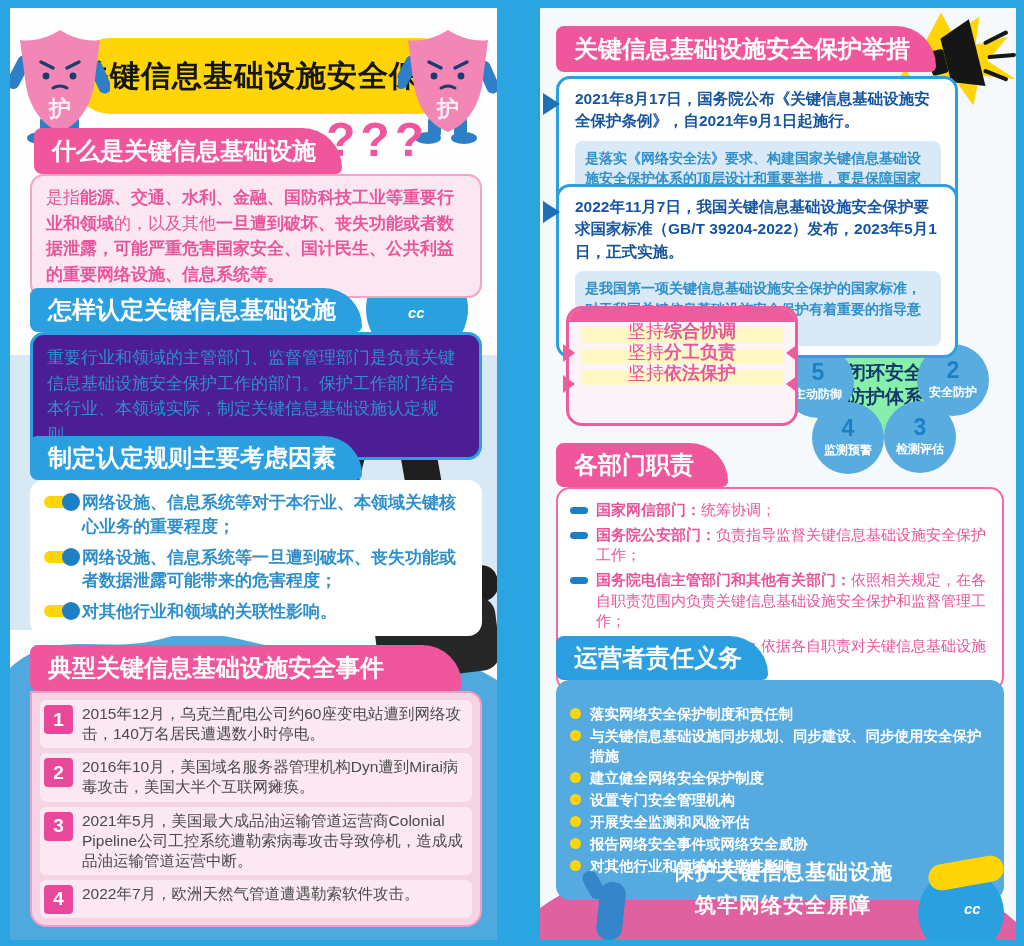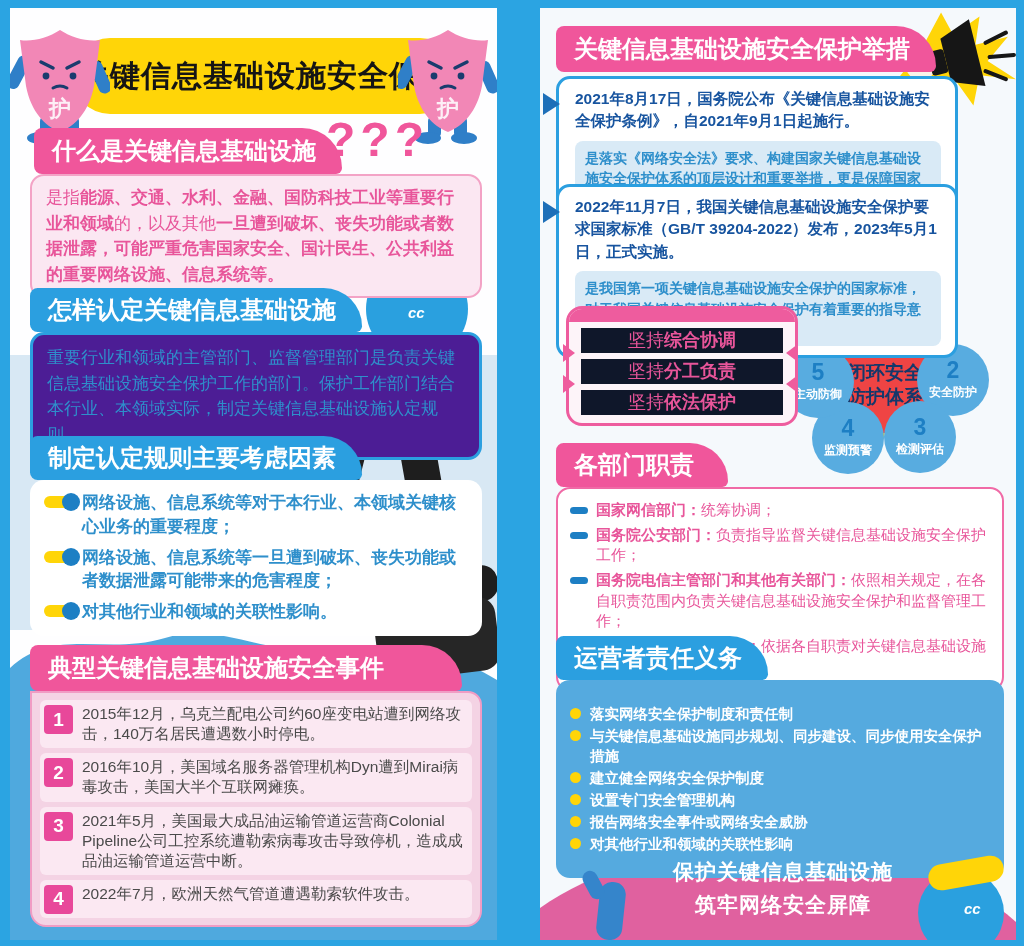--- a/index.html
+++ b/index.html
@@ -71,29 +71,29 @@
   #mc1{top:68px;} #mc2{top:176px;}
   .mmain{color:#17549F;font-weight:700;font-size:15.5px;line-height:1.45;}
   .mnote{margin-top:8px;background:#D9EAF6;border-radius:8px;padding:7px 10px;color:#2E8FCB;
          font-size:14px;line-height:1.45;font-weight:600;}
   .marrow{position:absolute;left:-16px;top:14px;width:0;height:0;border-top:11px solid transparent;
           border-bottom:11px solid transparent;border-left:17px solid #1D6FB8;}
 
   .ribbox{position:absolute;left:26px;top:298px;width:232px;height:120px;background:#FDF4F9;
           border:3px solid #EE5C9E;border-radius:16px;z-index:3;box-sizing:border-box;overflow:hidden;}
   .ribbar{height:13px;background:#EE5C9E;}
-  .ribrow{height:25px;margin:6px 12px;background:#0f172a;color:#E8559A;font-size:18px;
-          display:flex;align-items:flex-start;justify-content:center;}
+  .ribrow{height:15px;margin:6px 12px;background:#fef9c3;color:#E8559A;font-size:18px;
+          display:flex;align-items:flex-end;justify-content:center;}
   .notch{position:absolute;width:0;height:0;border-top:9px solid transparent;border-bottom:9px solid transparent;z-index:4;}
   .notchL{border-left:12px solid #EE5C9E;left:23px;}
   .notchR{border-right:12px solid #EE5C9E;left:246px;}
   .n1{top:336px;} .n2{top:367px;}
 
   .fs{position:absolute;width:52px;height:52px;border-radius:50%;background:#FFD508;z-index:2;}
-  .fcenter{position:absolute;left:297px;top:329px;width:96px;height:96px;border-radius:50%;background:#ef4444;
+  .fcenter{position:absolute;left:297px;top:329px;width:96px;height:96px;border-radius:50%;background:#86efac;
            display:flex;flex-direction:column;align-items:center;justify-content:center;color:#14386B;
            font-weight:800;font-size:19px;line-height:1.25;z-index:2;}
   .petal{position:absolute;width:72px;height:72px;border-radius:50%;background:#58ACE0;color:#fff;
          display:flex;flex-direction:column;align-items:center;justify-content:center;z-index:2;}
   .petal .num{font-size:23px;font-weight:800;color:#1D7FC4;line-height:1;}
   .petal .plabel{font-size:12px;font-weight:700;margin-top:2px;}
   .pt1{left:344px;top:273px;} .pt2{left:377px;top:336px;} .pt3{left:344px;top:393px;}
   .pt4{left:272px;top:394px;} .pt5{left:242px;top:338px;} .pt6{left:272px;top:274px;}
 
   #dh{left:16px;top:435px;height:44px;font-size:24px;min-width:172px;}
@@ -329,20 +329,24 @@
       <div class="oitem">
         <span class="obul"></span>
         <span>建立健全网络安全保护制度</span>
       </div>
       <div class="oitem">
         <span class="obul"></span>
         <span>设置专门安全管理机构</span>
       </div>
       <div class="oitem">
         <span class="obul"></span>
+        <span>开展安全监测和风险评估</span>
+      </div>
+      <div class="oitem">
+        <span class="obul"></span>
         <span>报告网络安全事件或网络安全威胁</span>
       </div>
       <div class="oitem">
         <span class="obul"></span>
         <span>对其他行业和领域的关联性影响</span>
       </div>
     </div>
 
     <svg class="swave" viewBox="0 0 476 106" preserveAspectRatio="none">
       <path d="M0,74 C55,34 135,14 245,16 C350,18 430,46 476,88 L476,106 L0,106 Z" fill="#E0619F"></path>

